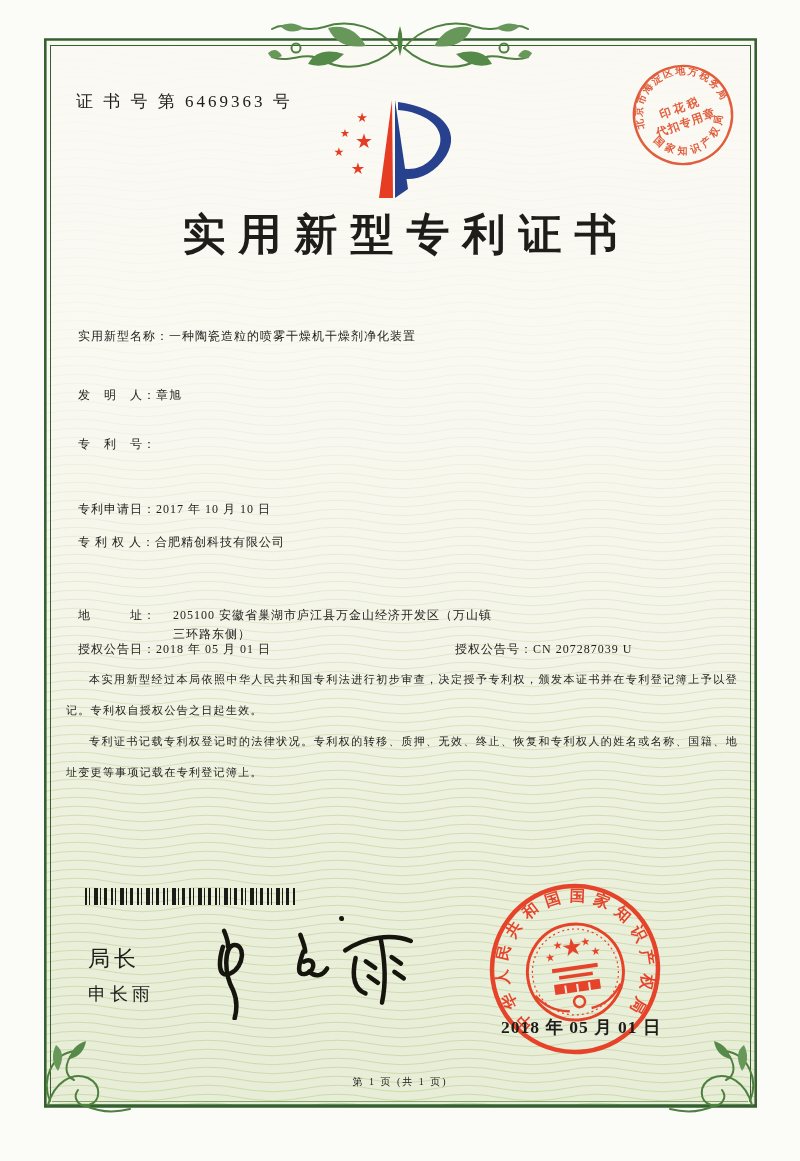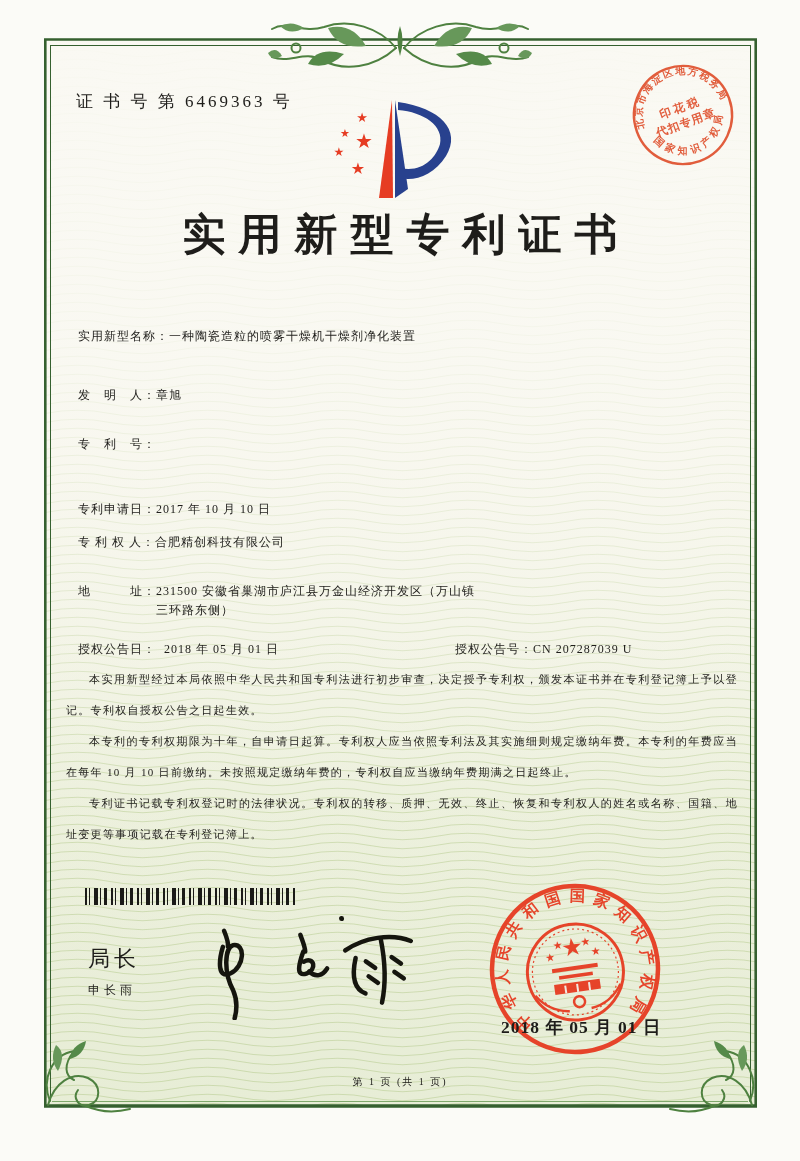--- a/index.html
+++ b/index.html
@@ -27,39 +27,39 @@
   .logo{position:absolute; left:322px; top:86px;}
   .title{
     position:absolute; left:0; top:206px; width:100%; text-align:center;
     font-size:43px; font-weight:700; letter-spacing:13px; text-indent:13px;
   }
 
   .row{position:absolute; left:78px; width:650px; display:flex; font-size:12px; letter-spacing:1px; line-height:1.55;}
   .row .lab{white-space:pre; flex:0 0 auto;}
   .row .val{white-space:pre-wrap;}
   .r-name{top:327px;} .r-inv{top:386px;} .r-pno{top:435px;flex-direction:column;}
-  .r-fil{top:484px;margin-top:16px;} .r-pat{top:533px;text-align:right;} .r-addr{top:582px;}
-  .r-gdate{top:640px;gap:8px;} .r-gno{top:640px; left:455px; width:300px;align-items:center;}
+  .r-fil{top:484px;margin-top:16px;} .r-pat{top:533px;text-align:right;} .r-addr{top:606px;gap:17px;}
+  .r-gdate{top:640px;} .r-gno{top:640px; left:455px; width:300px;align-items:center;}
 
   .body-text{
     position:absolute; left:66px; top:664px; width:672px;
     font-size:11px; line-height:31px; letter-spacing:1.3px; text-align:justify;
   }
   .body-text p{margin:0; text-indent:2.1em;}
 
   .barcode{
     position:absolute; left:85px; top:888px; width:212px; height:17px;
     background:repeating-linear-gradient(90deg,
       #1b1b18 0 2px, transparent 2px 4px, #1b1b18 4px 5px, transparent 5px 9px,
       #1b1b18 9px 13px, transparent 13px 15px, #1b1b18 15px 16px, transparent 16px 19px,
       #1b1b18 19px 22px, transparent 22px 26px);
   }
 
   .director-label{position:absolute; left:88px; top:944px; font-size:22px; letter-spacing:4px;}
-  .director-name{position:absolute; left:88px; top:982px; font-size:12px; letter-spacing:4px;}
+  .director-name{position:absolute; left:88px; top:982px; font-size:18px; letter-spacing:4px;}
   .signature{position:absolute; left:196px; top:912px;}
 
   .seal{position:absolute; left:480px; top:874px; mix-blend-mode:multiply; opacity:.95;}
   .seal-date{position:absolute; left:501px; top:1015px; font-size:17.5px; letter-spacing:1px; font-weight:700;}
   .tax-stamp{position:absolute; left:626px; top:58px; mix-blend-mode:multiply; opacity:.92;}
 
   .footer{position:absolute; left:0; top:1075px; width:100%; text-align:center; font-size:10px; letter-spacing:2px;}
 </style>
 </head>
 <body>
@@ -149,34 +149,33 @@
     <div class="row r-fil">
       <span class="lab">专利申请日：</span>
       <span class="val">2017 年 10 月 10 日</span>
     </div>
     <div class="row r-pat">
       <span class="lab">专 利 权 人：</span>
       <span class="val">合肥精创科技有限公司</span>
     </div>
     <div class="row r-addr">
       <span class="lab">地　　　址：</span>
-      <span class="val"><span>231500 安徽省巢湖市庐江县万金山经济开发区（万山镇</span><br><span>三环路东侧）</span></span>
+      <span class="val"><span>205100 安徽省巢湖市庐江县万金山经济开发区（万山镇</span><br><span>三环路东侧）</span></span>
     </div>
     <div class="row r-gdate">
       <span class="lab">授权公告日：</span>
       <span class="val">2018 年 05 月 01 日</span>
     </div>
     <div class="row r-gno">
       <span class="lab">授权公告号：</span>
       <span class="val">CN 207287039 U</span>
     </div>
 
     <div class="body-text">
       <p>本实用新型经过本局依照中华人民共和国专利法进行初步审查，决定授予专利权，颁发本证书并在专利登记簿上予以登记。专利权自授权公告之日起生效。</p>
-      <p>本专利的专利权期限为十年，自申请日起算。专利权人应当依照专利法及其实施细则规定缴纳年费。本专利的年费应当在每年 10 月 10 日前缴纳。未按照规定缴纳年费的，专利权自应当缴纳年费期满之日起终止。</p>
       <p>专利证书记载专利权登记时的法律状况。专利权的转移、质押、无效、终止、恢复和专利权人的姓名或名称、国籍、地址变更等事项记载在专利登记簿上。</p>
     </div>
 
     <div class="barcode"></div>
 
     <div class="director-label">局长</div>
     <div class="director-name">申长雨</div>
 
     <svg class="signature" width="240" height="108" viewBox="0 0 240 108">
       <g stroke="#15150e" fill="none" stroke-width="4.5" stroke-linecap="round" transform="rotate(-3 120 54)">

